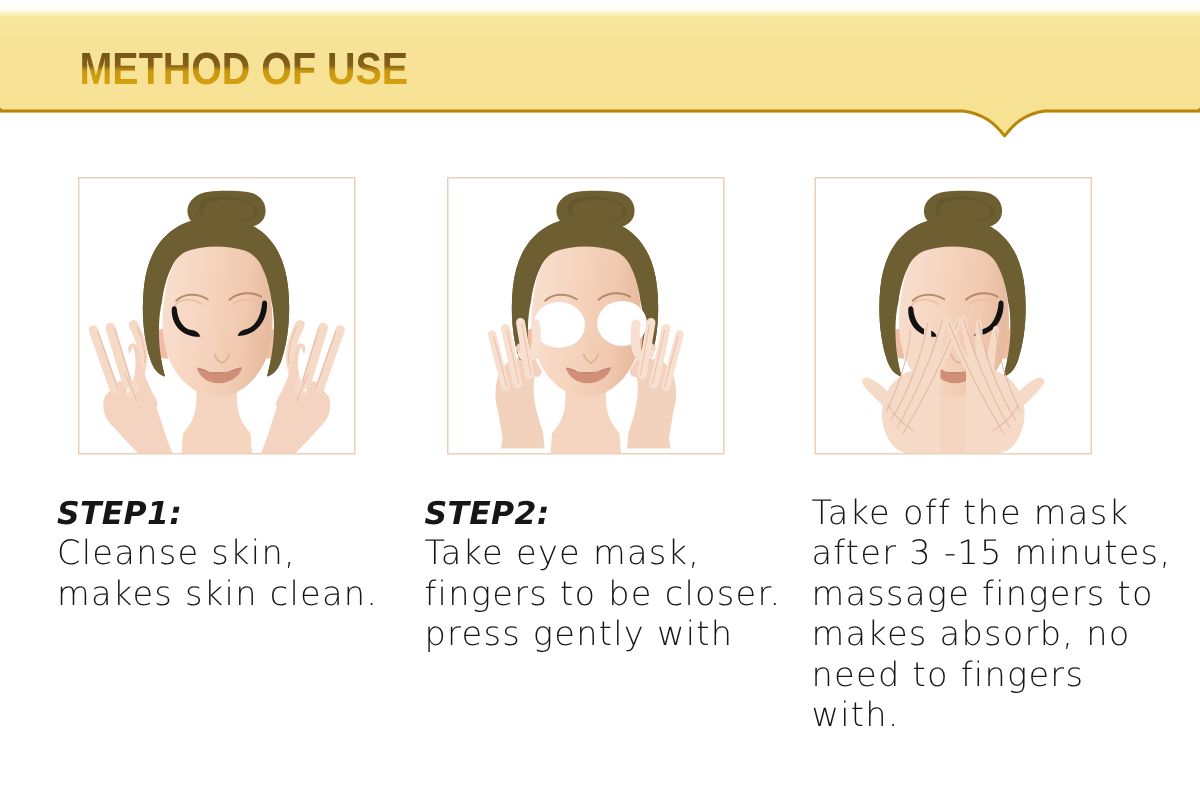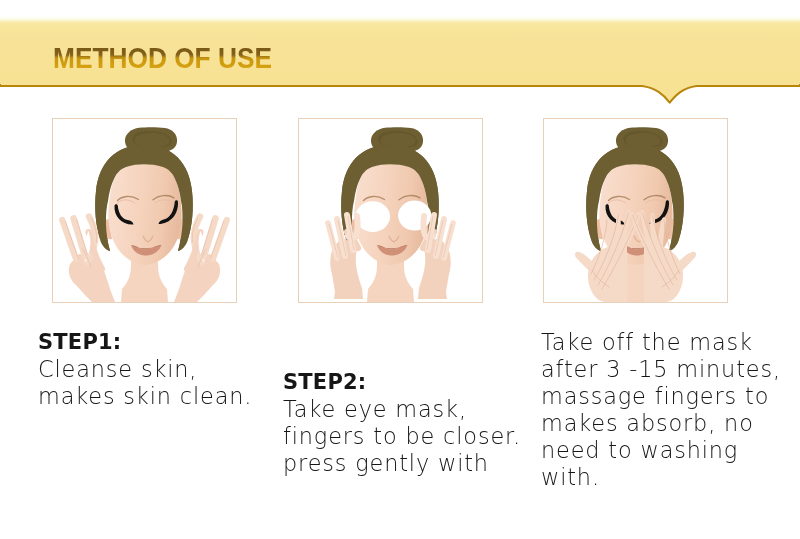--- a/index.html
+++ b/index.html
@@ -2,39 +2,39 @@
 <html><head>
 <meta charset="utf-8">
 <title>Method of Use</title>
 <style>
   html,body{margin:0;padding:0;}
   body{width:800px;height:539px;background:#ffffff;overflow:hidden;
        font-family:"Liberation Sans",sans-serif;}
   #page{position:relative;width:800px;height:539px;background:#fff;}
 
   
-  #banner{position:absolute;left:0;top:16px;width:766px;height:92px;}
+  #banner{position:absolute;left:0;top:4px;width:766px;height:92px;}
   #banner-bg{position:absolute;left:0;top:0;width:800px;height:71px;
       background:linear-gradient(to bottom,#ffffff 0px,#fdfbe8 3px,#f8e89f 7px,#f7e398 22px,#f7e193 71px);}
   #banner-rule{position:absolute;left:0;top:62px;width:800px;height:30px;}
   #banner-title{position:absolute;left:53px;top:28px;height:30px;}
   #banner-title text{font-family:"Liberation Sans",sans-serif;font-weight:bold;font-size:30px;}
 
   
   .frame{position:absolute;top:118px;width:185px;height:185px;box-sizing:border-box;
      border:1px solid #e9d0b8;background:#fff;overflow:hidden;}
   #frame1{left:52px;} #frame2{left:298px;} #frame3{left:543px;}
   .frame svg{display:block;width:183px;height:183px;}
 
   
   .caption{position:absolute;top:329px;color:#161616;
      font-family:"DejaVu Sans",sans-serif;font-weight:300;
      font-size:22.4px;line-height:27px;letter-spacing:0.85px;white-space:pre;}
-  #cap1{left:38px;} #cap2{left:283px;margin-top:40px;} #cap3{left:541px;}
-  .caption .step{font-weight:bold;font-size:21px;letter-spacing:0.2px;}
+  #cap1{left:38px;} #cap2{left:283px;} #cap3{left:541px;}
+  .caption .step{font-weight:bold;font-size:21px;letter-spacing:0.2px;font-style:italic;}
 </style>
 </head>
 <body>
 
 <div id="page">
 
   <div id="banner">
     <div id="banner-bg"></div>
     <svg id="banner-rule" width="800" height="30" viewBox="0 0 800 30">
       <path d="M0,8 L642,8 C656,10 663,16 669.7,24.6 C676.5,16 683,10 696.5,8 L800,8 L800,0 L0,0 Z" fill="#f7e193" stroke="#b8860b" stroke-width="2" stroke-linejoin="round"></path>
@@ -229,15 +229,15 @@
             <path d="M63,101 C62,118 55,139 47,155"></path>
             <path d="M48,151 C52,158 58,164 65,168"></path>
           </g>
         </g>
       </g>
     </svg>
   </div>
 
   <div class="caption" id="cap1"><div class="step">STEP1:</div><div>Cleanse skin,</div><div>makes skin clean.</div></div>
   <div class="caption" id="cap2"><div class="step">STEP2:</div><div>Take eye mask,</div><div>fingers to be closer.</div><div>press gently with</div></div>
-  <div class="caption" id="cap3"><div>Take off the mask</div><div>after 3 -15 minutes,</div><div>massage fingers to</div><div>makes absorb, no</div><div>need to washing</div><div>with.</div></div>
+  <div class="caption" id="cap3"><div>Take off the mask</div><div>after 3 -15 minutes,</div><div>massage fingers to</div><div>makes absorb, no</div><div>need to fingers</div><div>with.</div></div>
 
 </div>
 
 </body></html>

